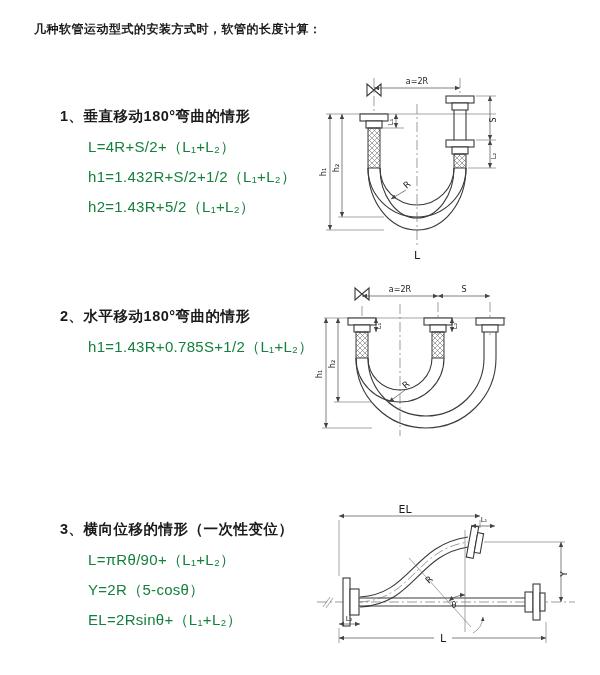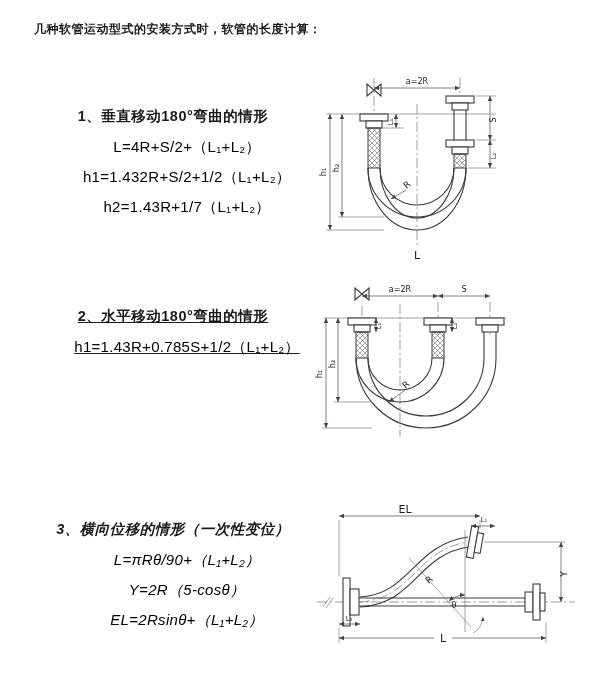--- a/index.html
+++ b/index.html
@@ -6,27 +6,27 @@
   body {
     width:600px; height:675px; background:#ffffff; position:relative;
     font-family:"Liberation Sans","DejaVu Sans",sans-serif; color:#1c1c1c;
     overflow:hidden;
   }
   .page { position:absolute; inset:0; background:#fff; }
   .title {
     position:absolute; left:34px; top:21px; font-size:12px; font-weight:bold;
     letter-spacing:0.5px; color:#1a1a1a; white-space:nowrap;text-align:right;
   }
-  .section { position:absolute; left:42px; width:262px;text-align:center; }
+  .section { position:absolute; left:60px; width:262px; }
   #sec1 { top:107px; }
-  #sec2 { top:307px;text-decoration:underline; }
-  #sec3 { top:520px;font-style:italic; }
+  #sec2 { top:307px; }
+  #sec3 { top:520px; }
   .sec-heading { font-size:14.5px; font-weight:bold; color:#1a1a1a; white-space:nowrap; letter-spacing:0.5px; }
   .formulas { margin:6px 0 0 28px; }
-  .formula { height:30px; line-height:30px; font-size:15px; color:#000000;
+  .formula { height:30px; line-height:30px; font-size:15px; color:#15803d;
     letter-spacing:0.3px; white-space:nowrap; }
   .diagram { position:absolute; }
   #dia1 { left:312px; top:68px; }
   #dia2 { left:310px; top:278px; }
   #dia3 { left:303px; top:502px;text-align:center; }
 
   svg .obj  { stroke:#3a3a3a; fill:none; stroke-width:1.1; }
   svg .fl   { stroke:#3a3a3a; fill:#ffffff; stroke-width:1.1; }
   svg .br   { stroke:#3a3a3a; stroke-width:1; }
   svg .dim  { stroke:#4a4a4a; fill:none; stroke-width:0.7; }
@@ -44,21 +44,21 @@
 
 <div class="page">
 
   <div class="title">几种软管运动型式的安装方式时，软管的长度计算：</div>
 
   <div class="section" id="sec1">
     <div class="sec-heading">1、垂直移动180°弯曲的情形</div>
     <div class="formulas">
       <div class="formula">L=4R+S/2+（L₁+L₂）</div>
       <div class="formula">h1=1.432R+S/2+1/2（L₁+L₂）</div>
-      <div class="formula">h2=1.43R+1/7（L₁+L₂）</div>
+      <div class="formula">h2=1.43R+5/2（L₁+L₂）</div>
     </div>
   </div>
 
   <div class="section" id="sec2">
     <div class="sec-heading">2、水平移动180°弯曲的情形</div>
     <div class="formulas">
       <div class="formula">h1=1.43R+0.785S+1/2（L₁+L₂）</div>
     </div>
   </div>
 

